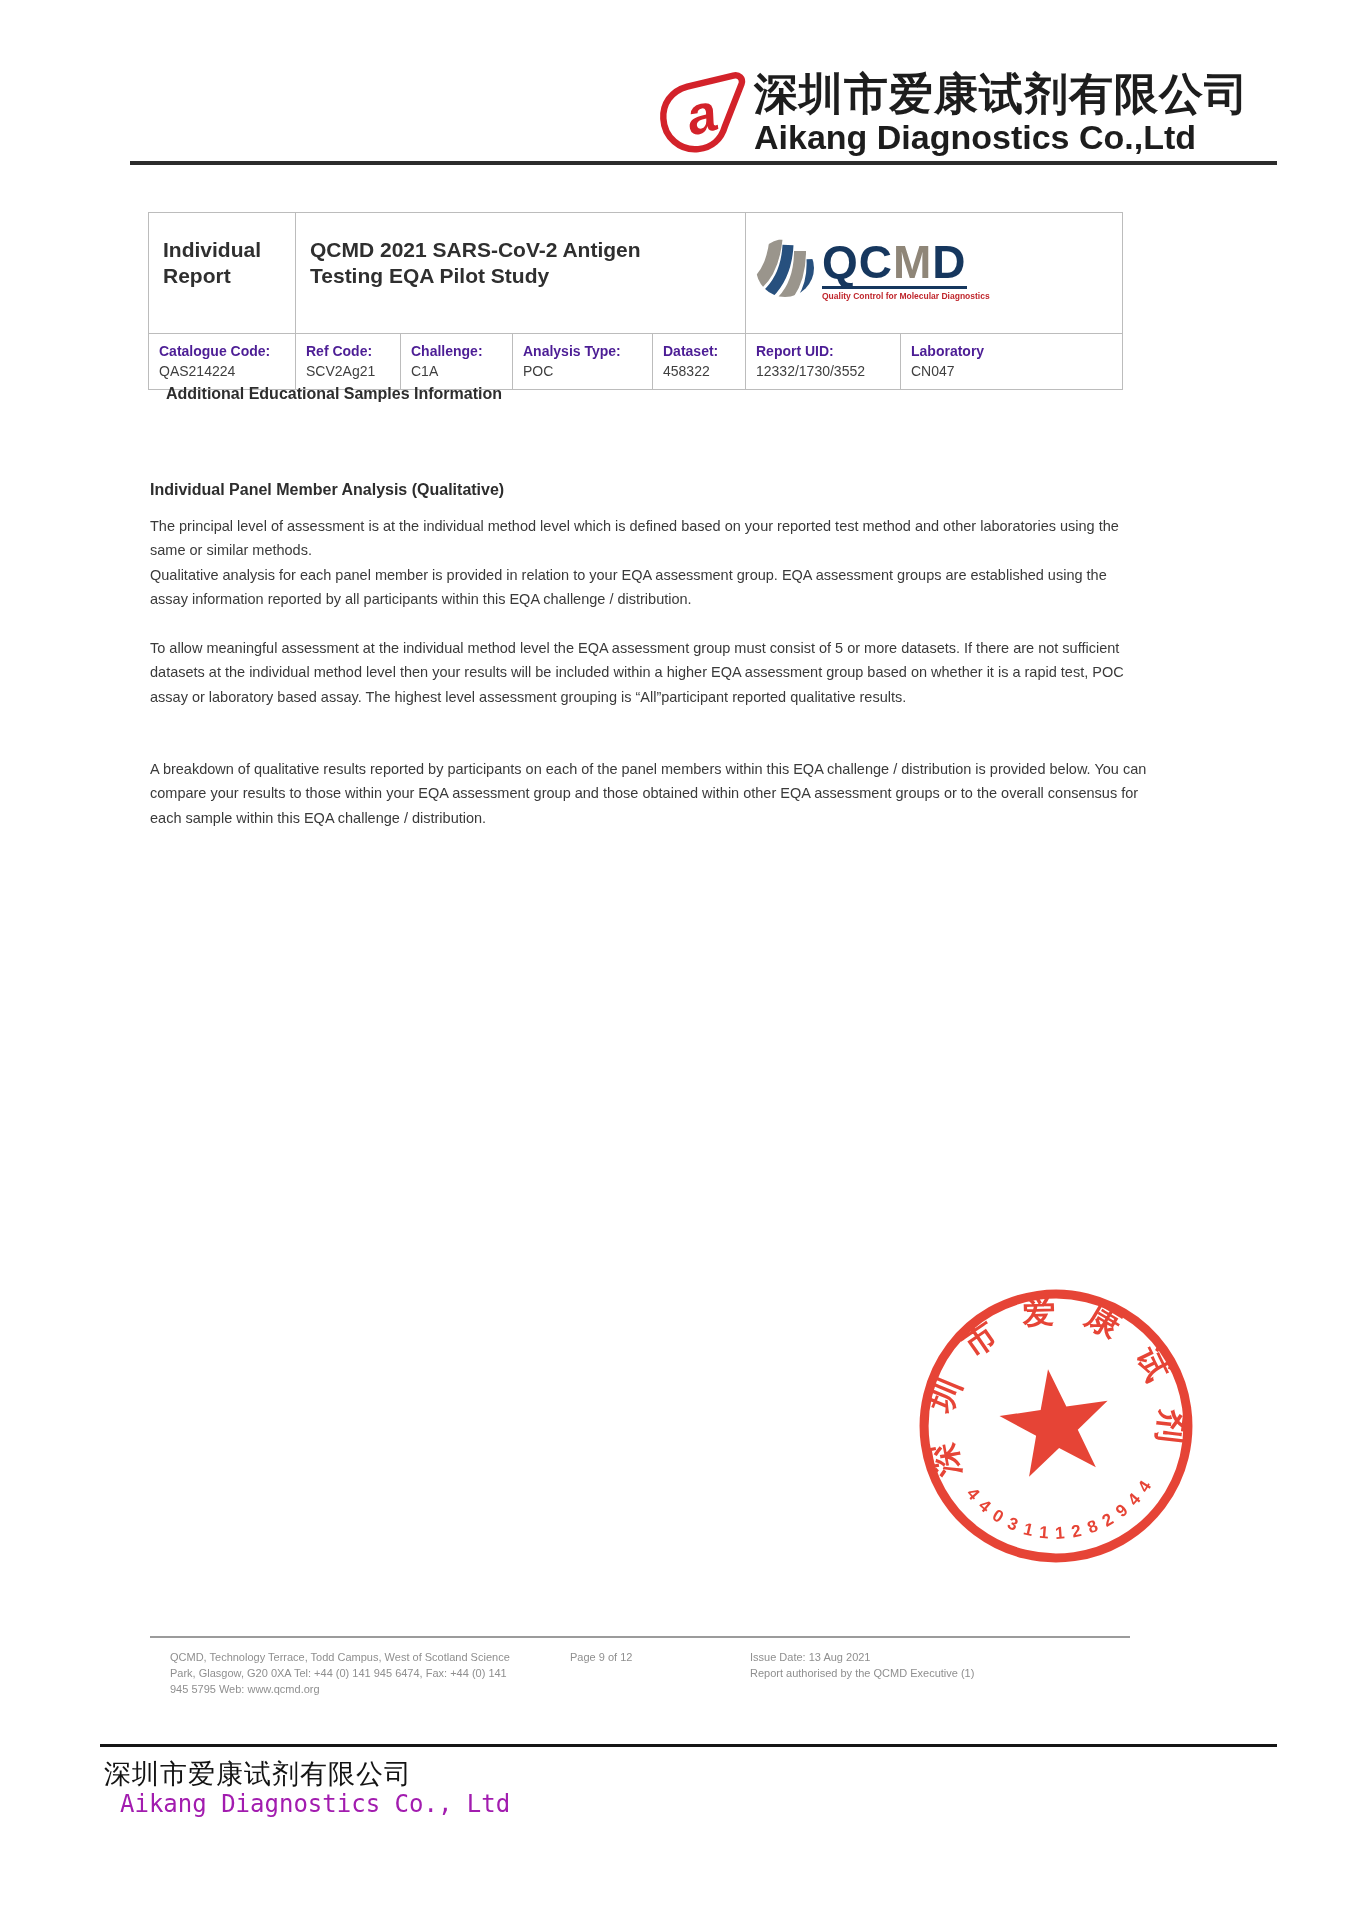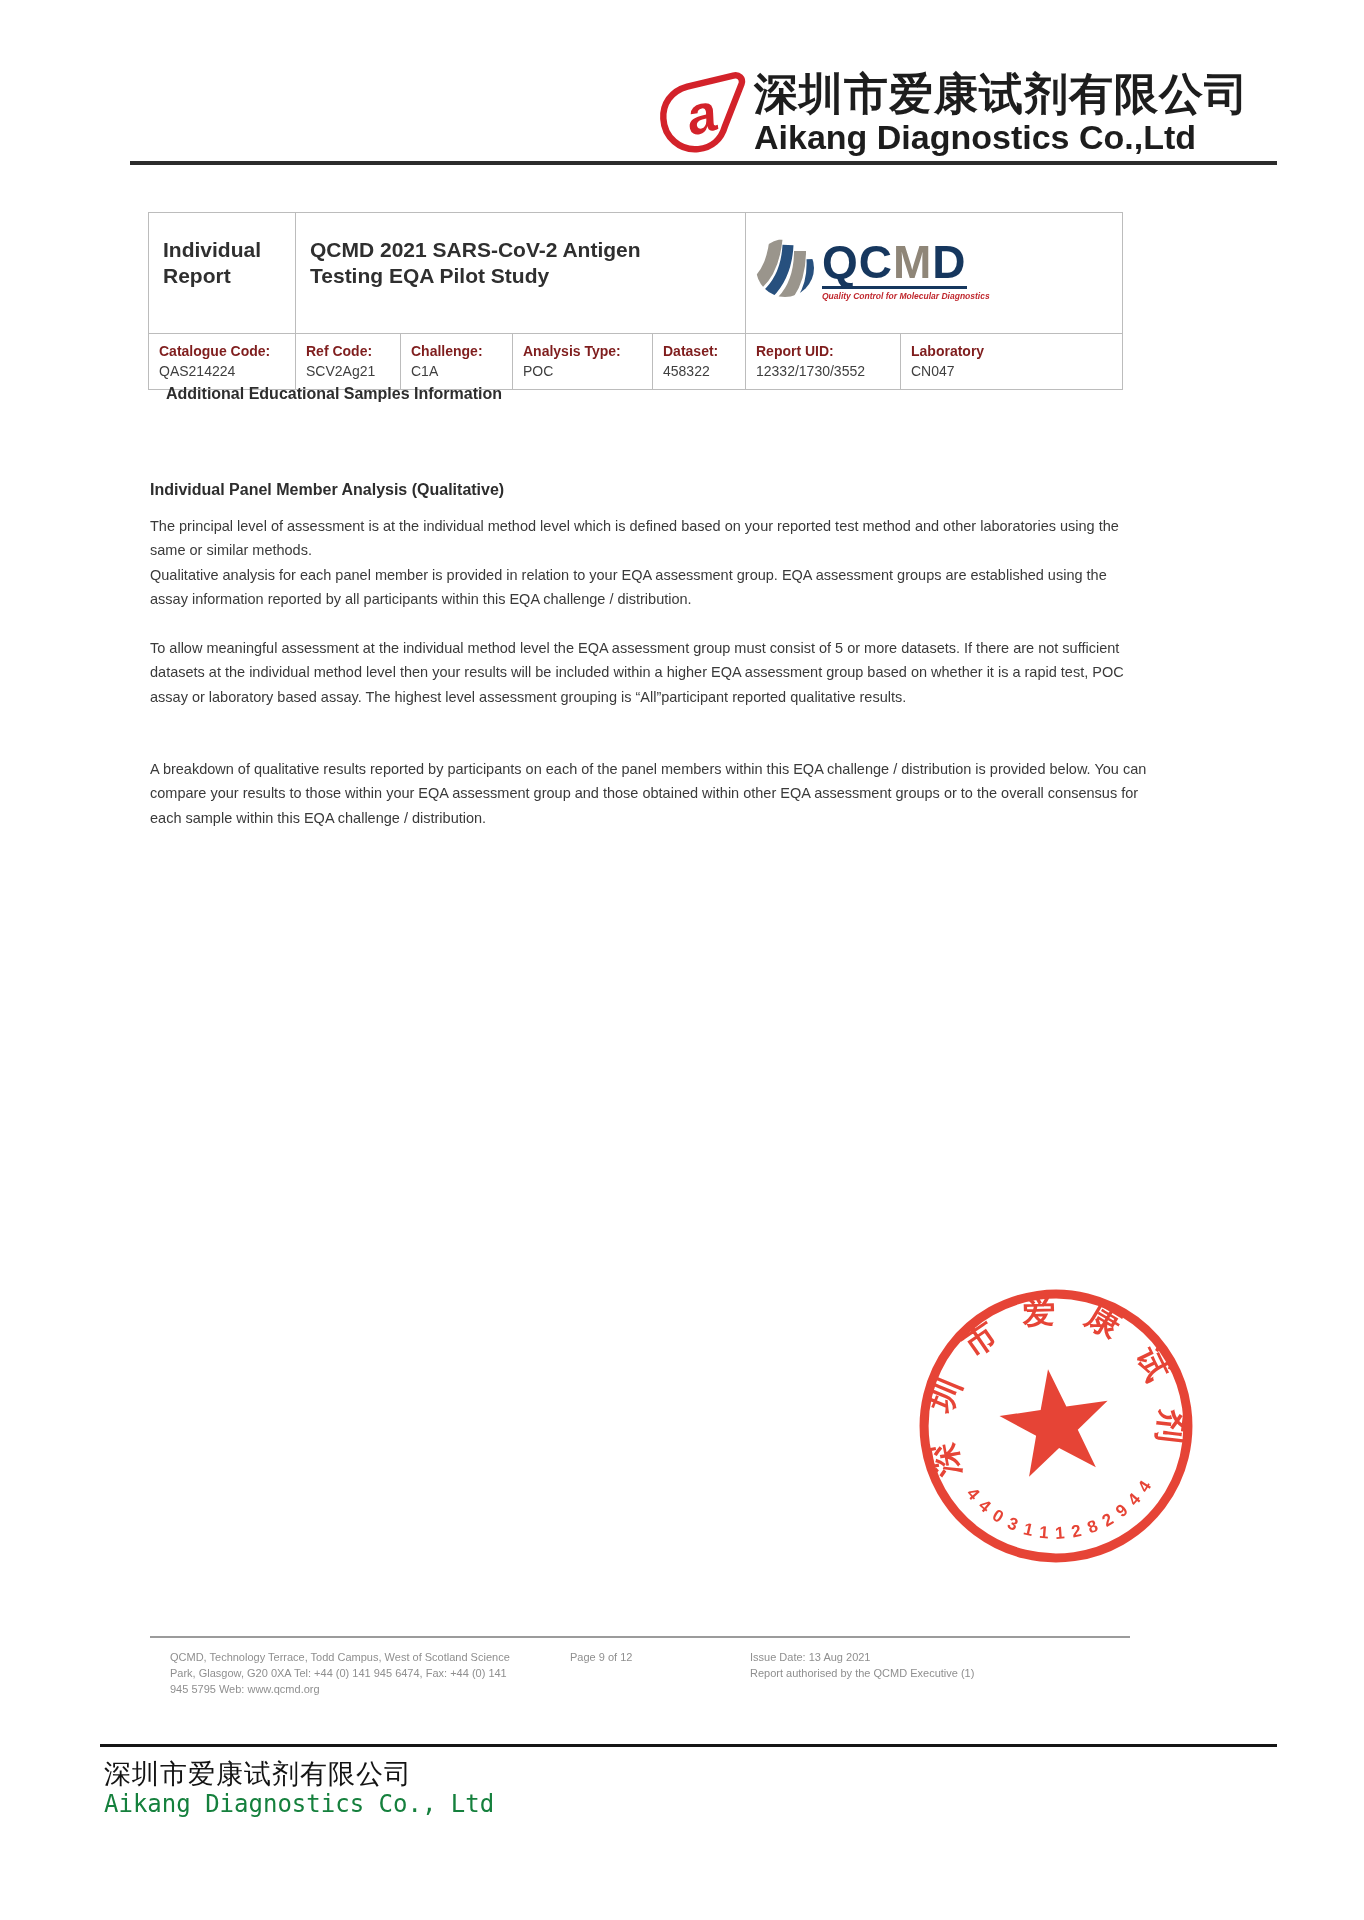--- a/index.html
+++ b/index.html
@@ -18,29 +18,29 @@
   .brand-en{font-size:34px;font-weight:bold;color:#1d1d1d;letter-spacing:0px;margin-top:4px;line-height:1.0;}
   .top-rule{position:absolute;left:130px;top:161px;width:1147px;height:4px;background:#2c2c2c;}
 
   
   .rpt-table{position:absolute;left:148px;top:212px;width:974px;border-collapse:collapse;table-layout:fixed;background:#ffffff;}
   .rpt-table td{border:1px solid #bcbcbc;vertical-align:top;padding:24px 14px;}
   .rpt-row1 td{height:72px;}
   .rpt-title{font-size:21px;font-weight:bold;color:#2f2f2f;line-height:1.25;}
   .rpt-study{font-size:21px;font-weight:bold;color:#2f2f2f;line-height:1.25;max-width:370px;}
   .rpt-row2 td{padding:8px 10px;height:34px;}
-  .fld-label{font-size:14px;font-weight:bold;color:#7f1d1d;line-height:1.4;}
+  .fld-label{font-size:14px;font-weight:bold;color:#4c1d95;line-height:1.4;}
   .fld-value{font-size:14px;color:#3f3f3f;line-height:1.4;}
   .qcmd-cell{padding:24px 8px !important;}
   .qcmd-wrap{display:flex;align-items:center;gap:6px;}
   .qcmd-text{display:inline-block;border-bottom:3px solid #16375e;padding-bottom:1px;}
   .qcmd-letters{font-size:46px;font-weight:bold;line-height:1.0;letter-spacing:1px;font-family:"Liberation Sans",sans-serif;}
   .qcmd-blue{color:#16375e;}
   .qcmd-gray{color:#8f8678;}
-  .qcmd-tagline{font-size:8.5px;font-weight:bold;color:#c0272d;margin-top:2px;white-space:nowrap;font-style:italic;}
+  .qcmd-tagline{font-size:8.5px;font-weight:bold;color:#c0272d;margin-top:2px;white-space:nowrap;}
 
   
   .h-additional{position:absolute;left:166px;top:385px;font-size:16px;font-weight:bold;color:#2d2d2d;}
   .h-panel{position:absolute;left:150px;top:481px;font-size:16px;font-weight:bold;color:#2d2d2d;}
   .para{position:absolute;left:150px;width:998px;font-size:14.5px;line-height:1.68;color:#3a3a3a;}
   .para-1{top:514px;}
   .para-2{top:636px;}
   .para-3{top:757px;}
 
   
@@ -50,21 +50,21 @@
   .footer-rule{position:absolute;left:150px;top:1636px;width:980px;height:2px;background:#9b9b9b;}
   .footer{position:absolute;left:150px;top:1650px;width:980px;font-size:11px;line-height:1.45;color:#8f8f8f;}
   .footer-cols{display:flex;}
   .footer-address{width:400px;padding-left:20px;}
   .footer-page{width:180px;}
   .footer-right{flex:1;}
 
   
   .bottom-rule{position:absolute;left:100px;top:1744px;width:1177px;height:3px;background:#161616;}
   .bottom-cn{position:absolute;left:104px;top:1756px;font-size:27px;color:#131313;font-family:"DejaVu Sans Mono", monospace;letter-spacing:1px;}
-  .bottom-en{position:absolute;left:104px;top:1790px;font-size:24px;color:#15803d;font-family:"DejaVu Sans Mono", monospace;}
+  .bottom-en{position:absolute;left:120px;top:1790px;font-size:24px;color:#a21caf;font-family:"DejaVu Sans Mono", monospace;}
 </style>
 </head>
 <body>
 
 <div class="page">
 
   <div class="brand-mark">
     <svg width="92" height="96" viewBox="0 0 100 104">
       <path d="M 84,8 L 34,20 C 16,25 7,39 8,55 C 9,75 26,90 46,88 C 61,86.5 71,77 75,63 L 93,17 C 95,11 90,6.5 84,8 Z" fill="none" stroke="#d3222a" stroke-width="7" stroke-linejoin="round"></path>
       <text x="50" y="70" text-anchor="middle" font-size="58" font-weight="bold" font-style="italic" fill="#d3222a" font-family="Liberation Sans, sans-serif" transform="rotate(-14 50 52)">a</text>

